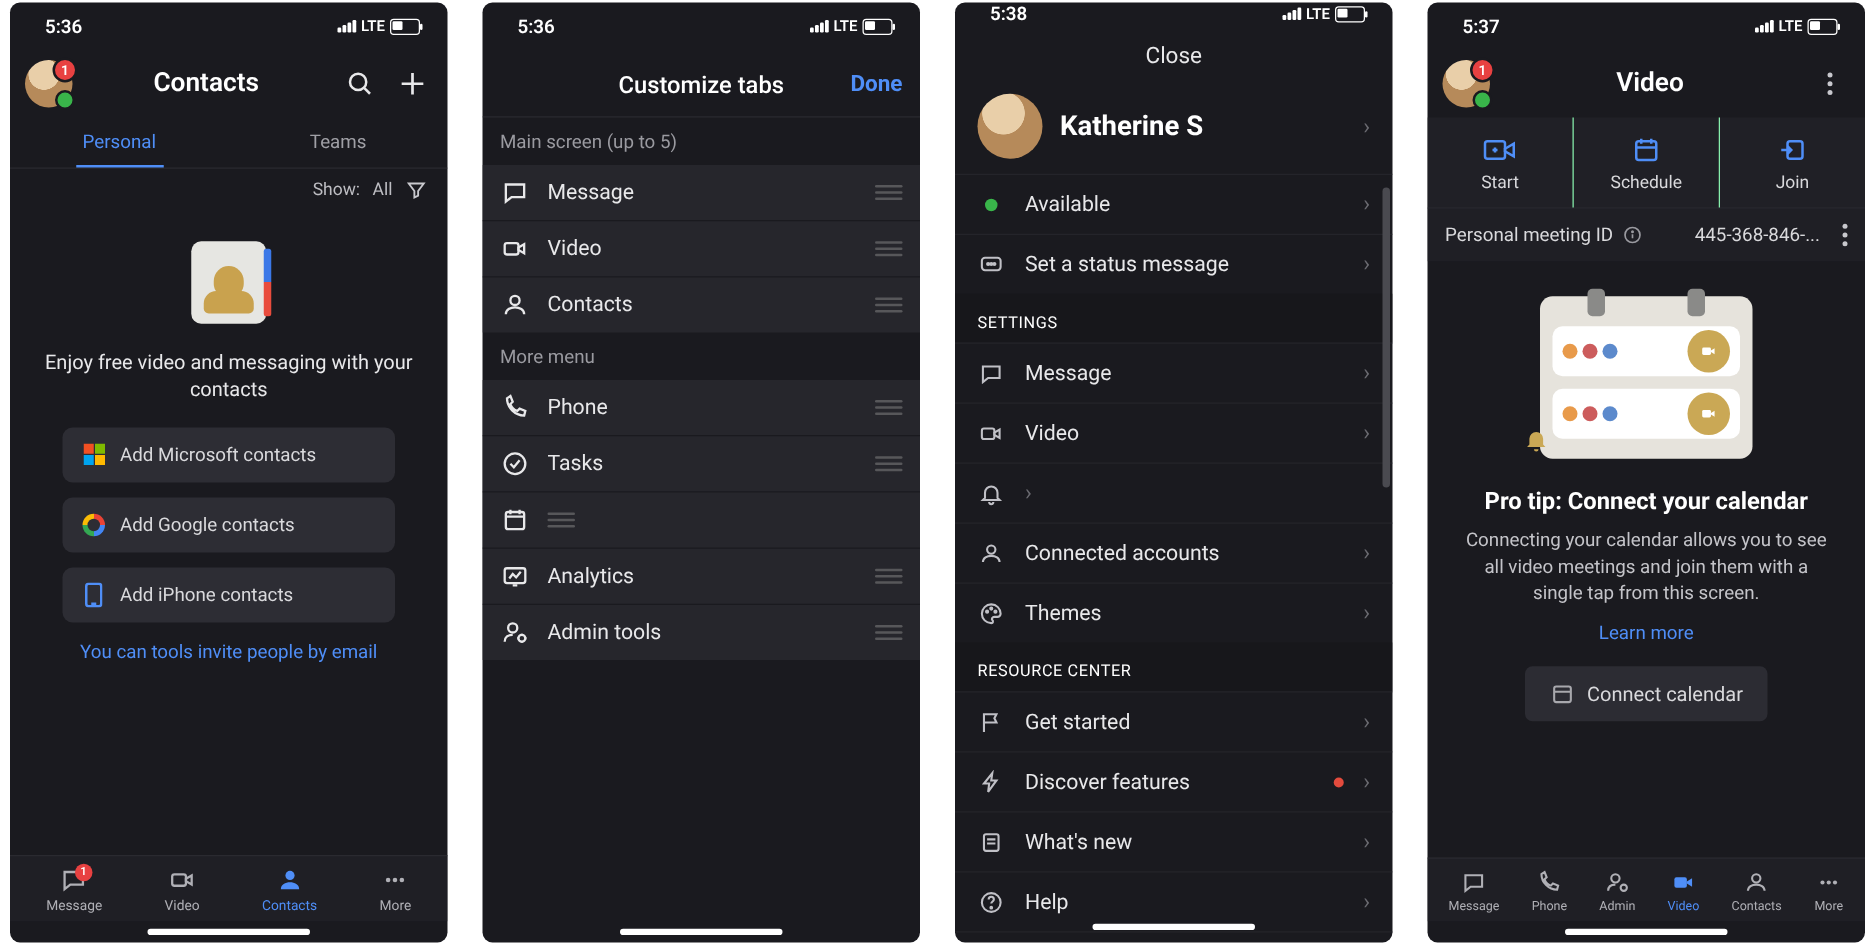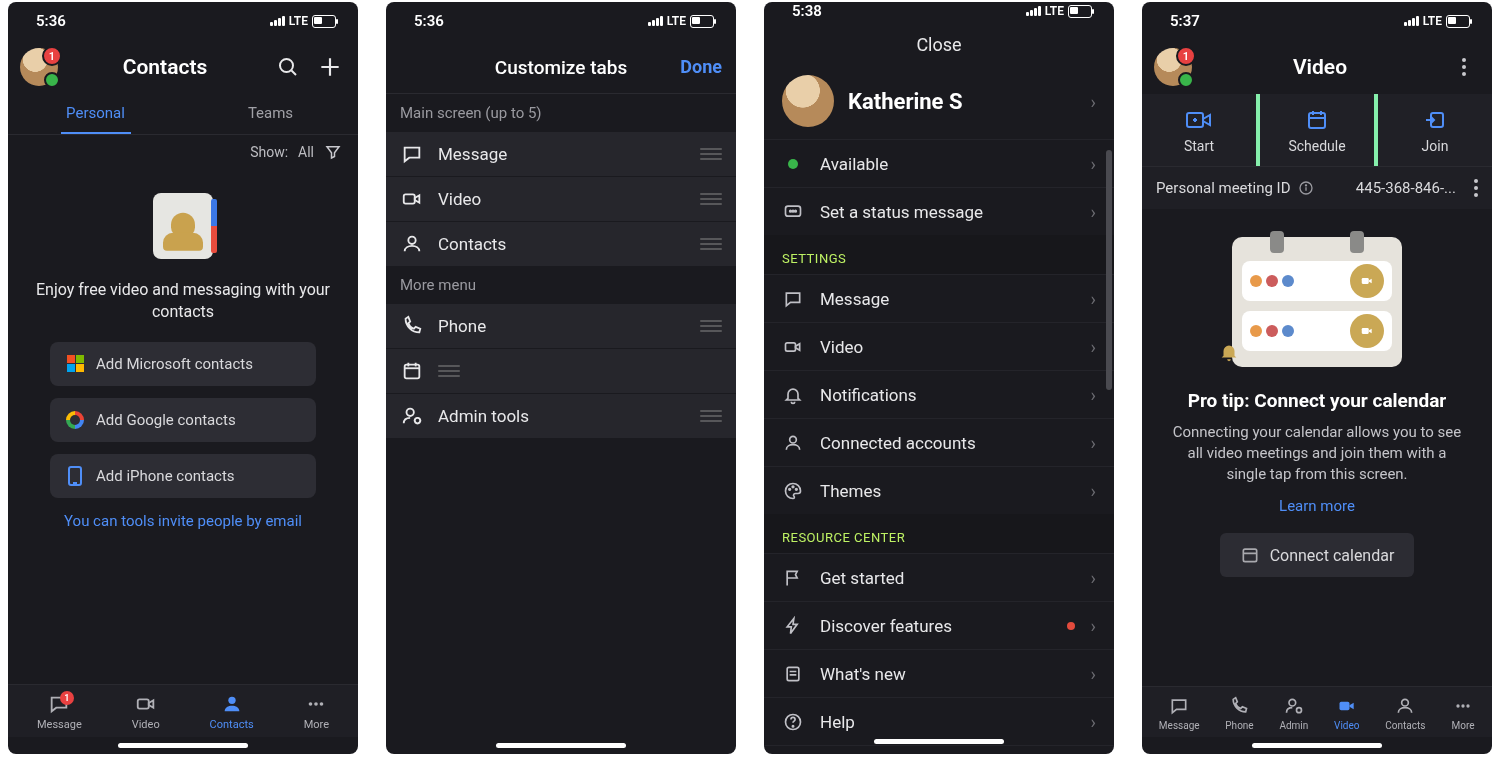--- a/index.html
+++ b/index.html
@@ -103,21 +103,21 @@
   
   .bottombar { margin-top:auto; display:flex; justify-content:space-around; padding:8px 4px 6px; border-top:1px solid #2a2a30; background:#1f1f25;}
   .bottombar.six .btab { font-size:10px; }
   .btab { display:flex; flex-direction:column; align-items:center; gap:3px; font-size:11px; color:#b0b0b6; position:relative;}
   .btab.active { color:#4f8ef7; }
   .btab .bicon { width:24px; height:22px; display:flex; align-items:center; justify-content:center;}
   .btab .dot { position:absolute; top:-2px; right:8px; width:14px; height:14px; background:#e84141; border-radius:50%; font-size:9px; display:flex; align-items:center; justify-content:center; color:#fff; font-weight:600;}
   .home-ind { width:130px; height:5px; background:#fff; border-radius:3px; margin:6px auto 6px;}
 
   
-  .sheet-header { display:flex; align-items:flex-start; padding:16px 14px 14px; border-bottom:1px solid #2a2a30;}
+  .sheet-header { display:flex; align-items:center; padding:16px 14px 14px; border-bottom:1px solid #2a2a30;}
   .sheet-title { flex:1; text-align:center; font-size:19px; color:#fff; font-weight:500;}
   .done-btn { color:#4f8ef7; font-size:18px; font-weight:700; position:absolute; right:14px;}
   .section-label { padding:10px 14px; color:#9a9aa0; font-size:15px;}
   .row-list { background:#26262c; }
   .row { display:flex; align-items:center; padding:11px 14px; border-bottom:1px solid #1a1a1f; gap:14px;}
   .row:last-child { border-bottom:none; }
   .row .rlabel { flex:1; font-size:17px; color:#e8e8ea;}
   .drag { display:flex; flex-direction:column; gap:3px; opacity:0.5;}
   .drag span{width:22px;height:2px;background:#888;border-radius:1px;}
   .ricon { width:24px; display:flex; justify-content:center; color:#e8e8ea;}
@@ -126,27 +126,27 @@
   .close-row { display:flex; justify-content:center; padding:14px 18px 8px;}
   .close-btn { font-size:18px; color:#e8e8ea;}
   .profile-row { display:flex; align-items:center; gap:14px; padding:12px 18px;}
   .profile-name { font-size:22px; font-weight:700; color:#fff; flex:1;}
   .chev { color:#6a6a70; font-size:18px;}
   .srow { display:flex; align-items:center; gap:16px; padding:13px 18px; border-top:1px solid #24242a;}
   .srow .slabel { flex:1; font-size:17px; color:#e8e8ea;}
   .sicon { width:22px; display:flex; justify-content:center; color:#c0c0c6;}
   .green-dot{width:10px;height:10px;background:#39b54a;border-radius:50%;}
   .red-dot{width:8px;height:8px;background:#e34b3d;border-radius:50%;}
-  .shead { padding:16px 18px 8px; font-size:13px; letter-spacing:0.5px; color:#bef264; background:#17171b;}
+  .shead { padding:16px 18px 8px; font-size:13px; letter-spacing:0.5px; color:#ffffff; background:#17171b;}
   .scroll3 { overflow:hidden; }
   .s3-scrollbar { position:absolute; right:2px; top:148px; width:6px; height:240px; background:#4a4a50; border-radius:3px;}
 
   
   .actionbar { display:flex; border-bottom:1px solid #2a2a30; background:#202026;}
-  .action { flex:1; display:flex; flex-direction:column; align-items:center; gap:6px; padding:14px 0 12px; font-size:14px; color:#d9d9dc; border-right:4px solid #86efac;}
+  .action { flex:1; display:flex; flex-direction:column; align-items:center; gap:6px; padding:14px 0 12px; font-size:14px; color:#d9d9dc; border-right:1px solid #86efac;}
   .action:last-child{border-right:none;}
   .action .aicon { color:#4f8ef7; }
   .idrow { display:flex; align-items:center; gap:8px; padding:12px 14px; font-size:15px; color:#d9d9dc; background:#1f1f25;}
   .idlabel{} .idval{margin-left:auto;}
   .tipbox { padding: 28px 24px; text-align:center;}
   .illus4 {
     width:170px; height:130px; margin:0 auto 22px; position:relative;
     background:#e6e3dc; border-radius:10px;
   }
   .illus4 .clip{position:absolute;top:-6px;width:14px;height:22px;background:#8a8a88;border-radius:4px;}
@@ -364,26 +364,55 @@
       <span class="rlabel">Phone</span>
       <span class="drag">
           <span></span>
           <span></span>
           <span></span>
         </span>
     </div>
     <div class="row">
       <span class="ricon">
           <svg width="22" height="22" viewBox="0 0 24 24" fill="none" stroke="#e8e8ea" stroke-width="2">
+            <circle cx="12" cy="12" r="9"></circle>
+            <path d="M8 12l3 3 5-6"></path>
+          </svg>
+        </span>
+      <span class="rlabel">Tasks</span>
+      <span class="drag">
+          <span></span>
+          <span></span>
+          <span></span>
+        </span>
+    </div>
+    <div class="row">
+      <span class="ricon">
+          <svg width="22" height="22" viewBox="0 0 24 24" fill="none" stroke="#e8e8ea" stroke-width="2">
             <rect x="4" y="5" width="16" height="15" rx="2"></rect>
             <line x1="4" y1="9" x2="20" y2="9"></line>
             <line x1="8" y1="3" x2="8" y2="7"></line>
             <line x1="16" y1="3" x2="16" y2="7"></line>
           </svg>
         </span>
+      <span class="drag">
+          <span></span>
+          <span></span>
+          <span></span>
+        </span>
+    </div>
+    <div class="row">
+      <span class="ricon">
+          <svg width="22" height="22" viewBox="0 0 24 24" fill="none" stroke="#e8e8ea" stroke-width="2">
+            <rect x="3" y="5" width="18" height="13" rx="2"></rect>
+            <path d="M7 14l3-4 3 3 4-5"></path>
+            <line x1="10" y1="20" x2="14" y2="20"></line>
+          </svg>
+        </span>
+      <span class="rlabel">Analytics</span>
       <span class="drag">
           <span></span>
           <span></span>
           <span></span>
         </span>
     </div>
     <div class="row">
       <span class="ricon">
           <svg width="22" height="22" viewBox="0 0 24 24" fill="none" stroke="#e8e8ea" stroke-width="2">
             <circle cx="10" cy="8" r="4"></circle>
@@ -467,21 +496,20 @@
     <span class="slabel">Video</span>
     <span class="chev">›</span>
   </div>
   <div class="srow">
     <span class="sicon">
         <svg width="20" height="20" viewBox="0 0 24 24" fill="none" stroke="#c0c0c6" stroke-width="2">
           <path d="M6 16V11a6 6 0 1112 0v5l2 2H4z"></path>
           <path d="M10 20a2 2 0 004 0"></path>
         </svg>
       </span>
-    <span class="slabel">Notifications</span>
     <span class="chev">›</span>
   </div>
   <div class="srow">
     <span class="sicon">
         <svg width="20" height="20" viewBox="0 0 24 24" fill="none" stroke="#c0c0c6" stroke-width="2">
           <circle cx="12" cy="8" r="4"></circle>
           <path d="M4 20c0-4 4-6 8-6s8 2 8 6"></path>
         </svg>
       </span>
     <span class="slabel">Connected accounts</span>

